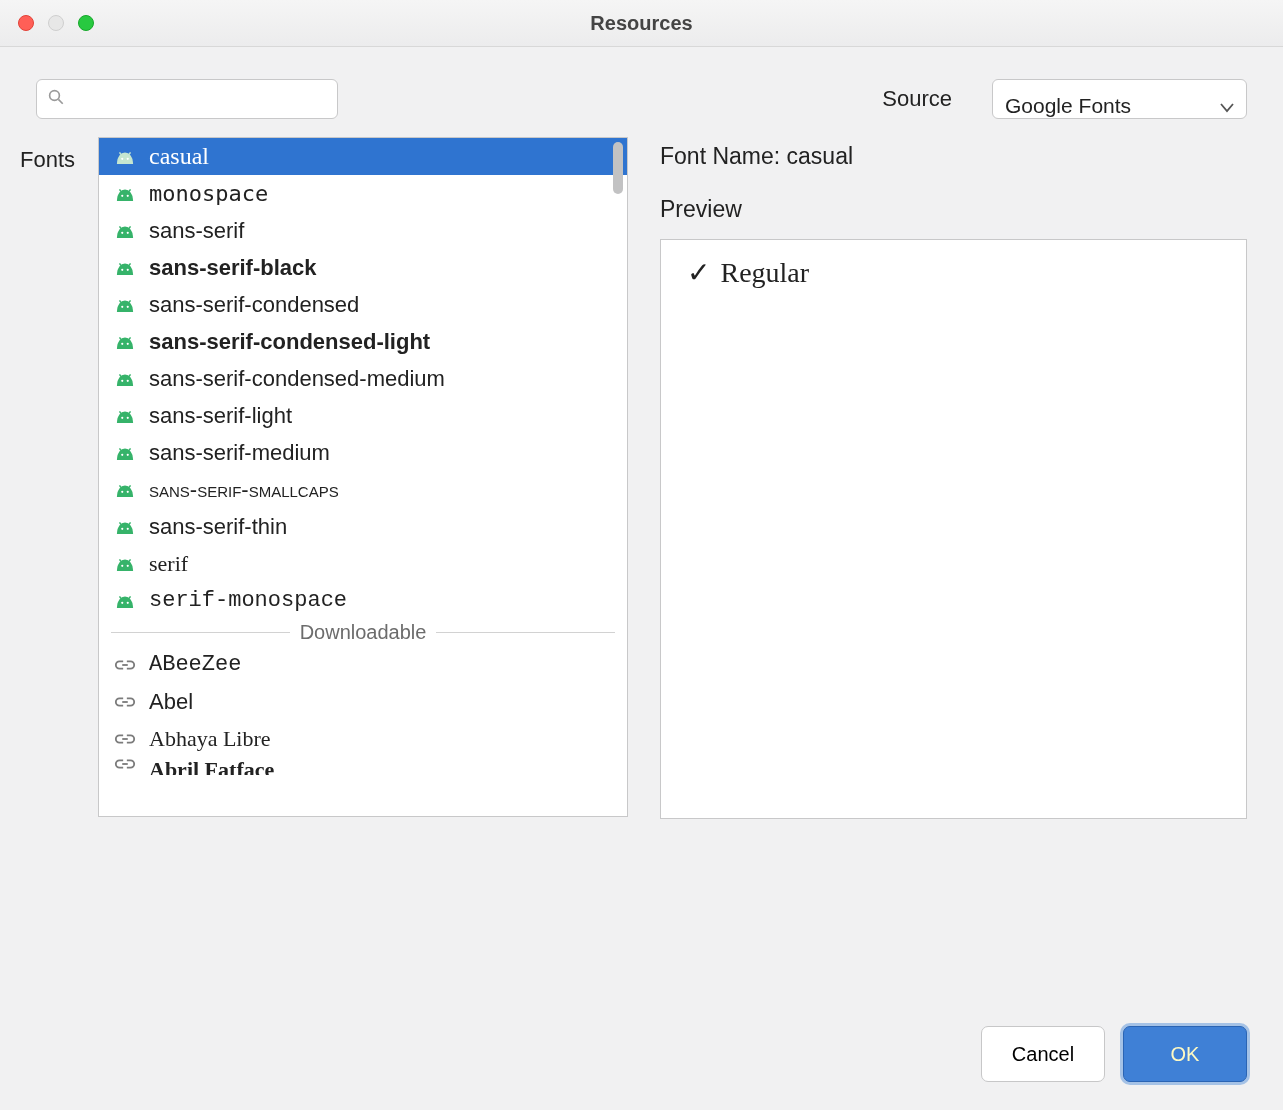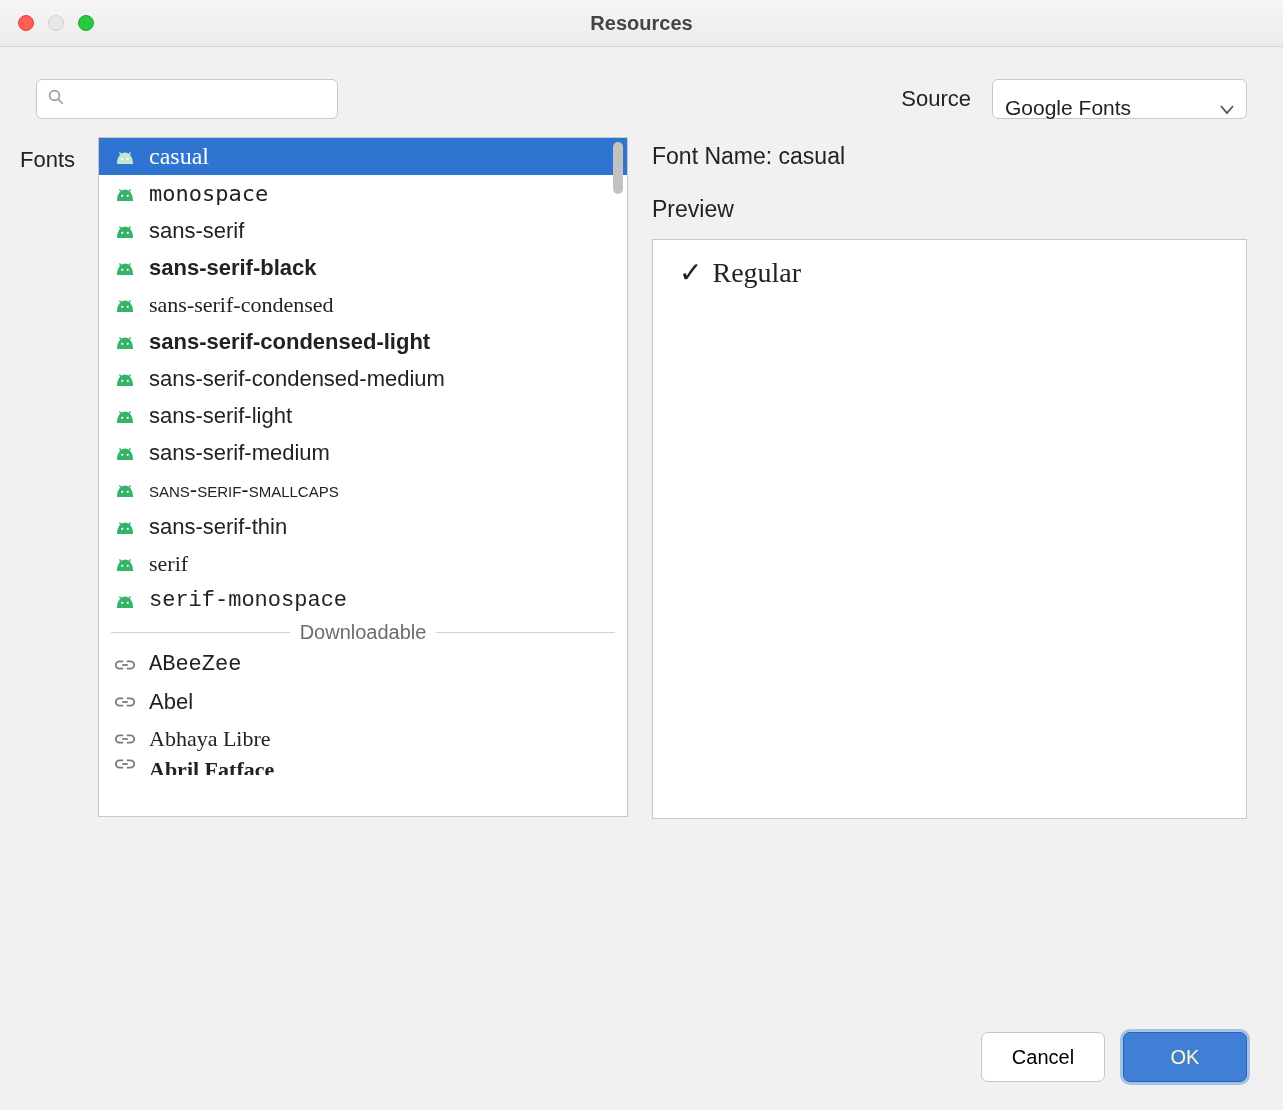--- a/index.html
+++ b/index.html
@@ -34,21 +34,21 @@
     .tl.max   { background: #28c940; border: 1px solid #17a82b; }
     .title {
       position: absolute; left: 0; right: 0; text-align: center;
       font-weight: 600; color: #444; pointer-events: none;
       font-size: 20px;
     }
     .toolbar {
       display: flex;
       align-items: center;
       padding: 32px 36px 18px 36px;
-      gap: 13px;
+      gap: 32px;
     }
     .search-wrap {
       width: 302px;
       height: 40px;
       border: 1px solid #c8c8c9;
       border-radius: 6px;
       background: #fff;
       display: flex;
       align-items: center;
       padding: 0 10px;
@@ -59,29 +59,29 @@
       border: none; outline: none; flex: 1;
       font-size: 18px; background: transparent;
     }
     .spacer { flex: 1; }
     .source-label { font-size: 22px; margin-right: 8px; }
     .select {
       width: 255px; height: 40px;
       border: 1px solid #c8c8c9;
       border-radius: 6px;
       background: #fff;
-      display: flex; align-items: flex-start;
-      padding: 16px 12px;
+      display: flex; align-items: flex-end;
+      padding: 0 12px;
       justify-content: space-between;
       font-size: 21px;
     }
     .content {
       display: flex;
       padding: 0 36px 0 20px;
-      gap: 24px;
+      gap: 32px;
       align-items: flex-start;
     }
     .left-col {
       display: flex;
       gap: 16px;
       align-items: flex-start;
     }
     .fonts-label {
       font-size: 22px; padding-top: 10px; width: 62px;
     }
@@ -147,42 +147,42 @@
       display: flex; align-items: center; gap: 10px;
       font-size: 28px;
       font-family: "Comic Sans MS", cursive;
     }
     .footer {
       position: absolute;
       bottom: 28px; right: 36px;
       display: flex; gap: 18px;
     }
     .btn {
-      height: 50px;
+      height: 56px;
       min-width: 124px;
       border-radius: 7px;
       font-size: 20px;
       display: flex; align-items: center; justify-content: center;
       border: 1px solid #c7c7c8;
       background: #fff;
       cursor: pointer;
     }
     .btn.primary {
       background: #3f80d6;
       color: #fef9c3;
       border: 1px solid #2a64b4;
       box-shadow: 0 0 0 3px rgba(74,138,216,0.45);
     }
     .ff-casual { font-family: "Comic Sans MS","Segoe Script",cursive; font-size: 24px; }
     .ff-cursive { font-family: cursive; }
     .ff-monospace { font-family: monospace; }
     .ff-serif { font-family: Georgia, "Times New Roman", serif; }
     .ff-sans { font-family: Arial, Helvetica, sans-serif; }
     .ff-sans-black { font-family: Arial, sans-serif; font-weight: 900; }
-    .ff-sans-cond { font-family: Liberation Serif, serif; }
+    .ff-sans-cond { font-family: Liberation Sans, sans-serif; }
     .ff-sans-cond-light { font-family: "Arial Narrow", Arial, sans-serif; font-weight: 700; }
     .ff-sans-cond-med { font-family: "Arial Narrow", Arial, sans-serif; font-weight: 500; }
     .ff-sans-light { font-family: Arial, sans-serif; font-weight: 300; }
     .ff-sans-med { font-family: Arial, sans-serif; font-weight: 500; }
     .ff-sans-smallcaps { font-family: Arial, sans-serif; font-variant: small-caps; }
     .ff-sans-thin { font-family: Arial, sans-serif; font-weight: 200; }
     .ff-serifmono { font-family: "Courier New", monospace; }
     .ff-abeezee { font-family: Liberation Mono, monospace; font-weight: 500; }
     .ff-abel { font-family: "Arial Narrow", Arial, sans-serif; }
     .ff-abhaya { font-family: Georgia, "Times New Roman", serif; }

